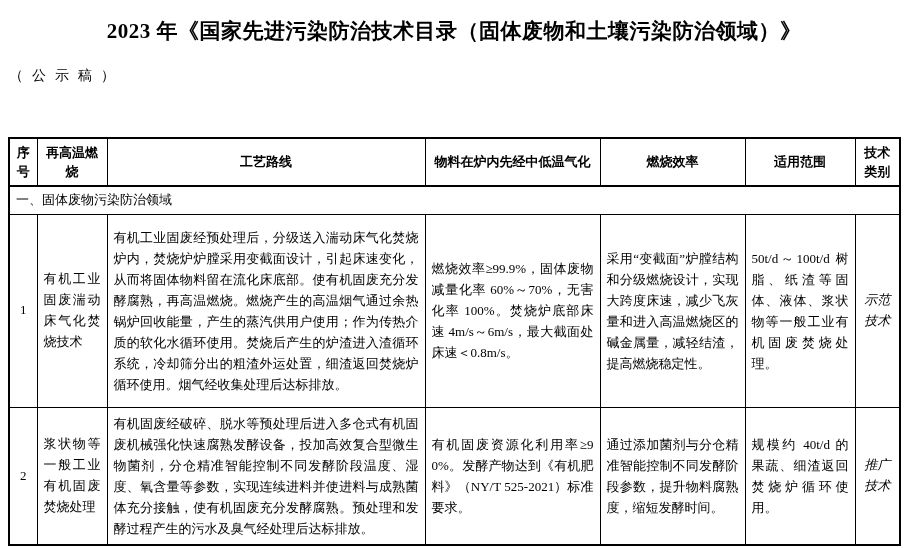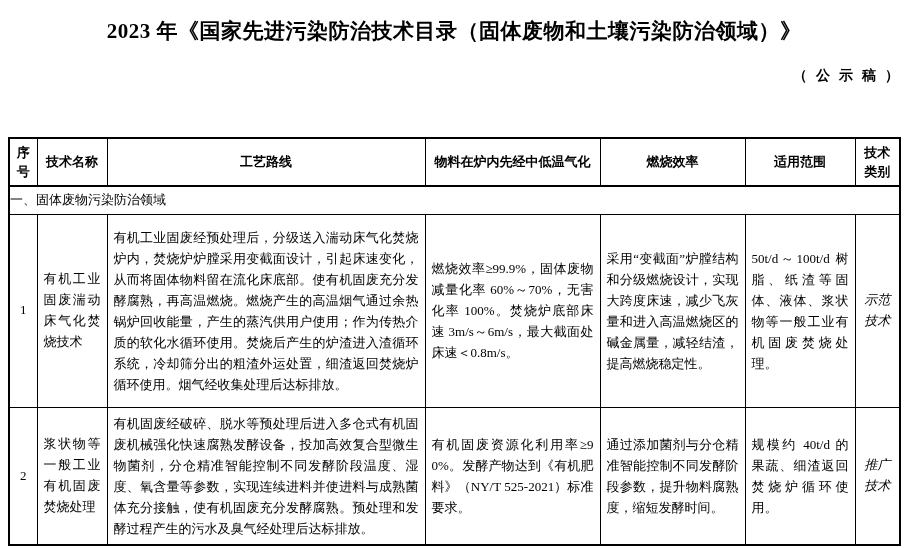--- a/index.html
+++ b/index.html
@@ -16,23 +16,23 @@
     position: absolute;
     top: 8px; left: 0; width: 908px;
     text-align: center;
     font-size: 21px;
     font-weight: bold;
     letter-spacing: 0.5px;
   }
   .doc-subtitle {
     position: absolute;
     top: 58px; left: 0; width: 908px;
-    text-align: right;
+    text-align: left;
     font-size: 14px;
-    font-weight: bold;
+    font-weight: normal;
     letter-spacing: 9px;
     text-indent: 9px; 
   }
 
   table.catalog {
     position: absolute;
     left: 8px; top: 128px;
     width: 891px;
     border-collapse: collapse;
     table-layout: fixed;
@@ -50,21 +50,21 @@
   table.catalog tr.header-row th {
     font-weight: bold;
     text-align: center;
     border-bottom: 2px solid #000;
     line-height: 1.5;
   }
   tr.header-row { height: 48px; border-radius: 11px; }
   tr.section-row { height: 28px; }
   tr.section-row td {
     text-align: left;
-    padding-left: 0;
+    padding-left: 6px;
   }
   tr.data-row-1 { height: 193px; }
   tr.data-row-2 { height: 138px; }
 
   td.cell-no { text-align: center; }
   td.cell-name { text-align: justify; text-align-last: left; padding: 3px 5px; }
   td.cell-process {
     vertical-align: top;
     text-align: justify;
     line-height: 1.62;
@@ -91,37 +91,37 @@
       <col style="width:318px">
       <col style="width:175px">
       <col style="width:145px">
       <col style="width:110px">
       <col style="width:45px">
     </colgroup>
 
     <tbody>
         <tr class="header-row">
       <th>序号</th>
-      <th>技术名称</th>
+      <th>再高温燃烧</th>
       <th>工艺路线</th>
       <th>物料在炉内先经中低温气化</th>
       <th>燃烧效率</th>
       <th>适用范围</th>
       <th>技术类别</th>
     </tr>
 
     <tr class="section-row">
       <td colspan="7">一、固体废物污染防治领域</td>
     </tr>
 
     <tr class="data-row-1">
       <td class="cell-no">1</td>
       <td class="cell-name">有机工业固废湍动床气化焚烧技术</td>
       <td class="cell-process">有机工业固废经预处理后，分级送入湍动床气化焚烧炉内，焚烧炉炉膛采用变截面设计，引起床速变化，从而将固体物料留在流化床底部。使有机固废充分发酵腐熟，再高温燃烧。燃烧产生的高温烟气通过余热锅炉回收能量，产生的蒸汽供用户使用；作为传热介质的软化水循环使用。焚烧后产生的炉渣进入渣循环系统，冷却筛分出的粗渣外运处置，细渣返回焚烧炉循环使用。烟气经收集处理后达标排放。</td>
-      <td class="cell-indicators">燃烧效率≥99.9%，固体废物减量化率 60%～70%，无害化率 100%。焚烧炉底部床速 3m/s～6m/s，最大截面处床速＜0.8m/s。</td>
+      <td class="cell-indicators">燃烧效率≥99.9%，固体废物减量化率 60%～70%，无害化率 100%。焚烧炉底部床速 4m/s～6m/s，最大截面处床速＜0.8m/s。</td>
       <td class="cell-features">采用“变截面”炉膛结构和分级燃烧设计，实现大跨度床速，减少飞灰量和进入高温燃烧区的碱金属量，减轻结渣，提高燃烧稳定性。</td>
       <td class="cell-scope">50t/d～100t/d 树脂、纸渣等固体、液体、浆状物等一般工业有机固废焚烧处理。</td>
       <td class="cell-category">示范技术</td>
     </tr>
 
     <tr class="data-row-2">
       <td class="cell-no">2</td>
       <td class="cell-name">浆状物等一般工业有机固废焚烧处理</td>
       <td class="cell-process">有机固废经破碎、脱水等预处理后进入多仓式有机固废机械强化快速腐熟发酵设备，投加高效复合型微生物菌剂，分仓精准智能控制不同发酵阶段温度、湿度、氧含量等参数，实现连续进料并使进料与成熟菌体充分接触，使有机固废充分发酵腐熟。预处理和发酵过程产生的污水及臭气经处理后达标排放。</td>
       <td class="cell-indicators">有机固废资源化利用率≥90%。发酵产物达到《有机肥料》（NY/T 525-2021）标准要求。</td>

